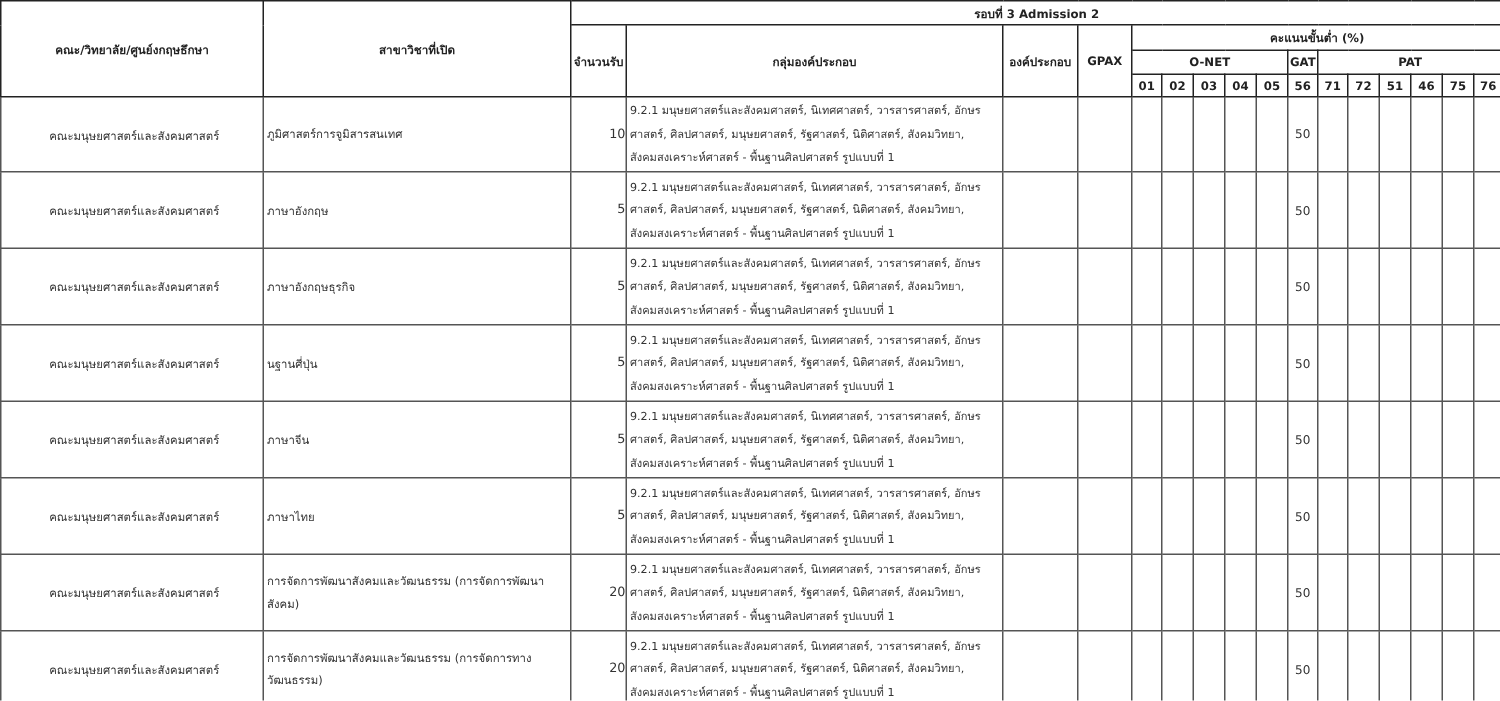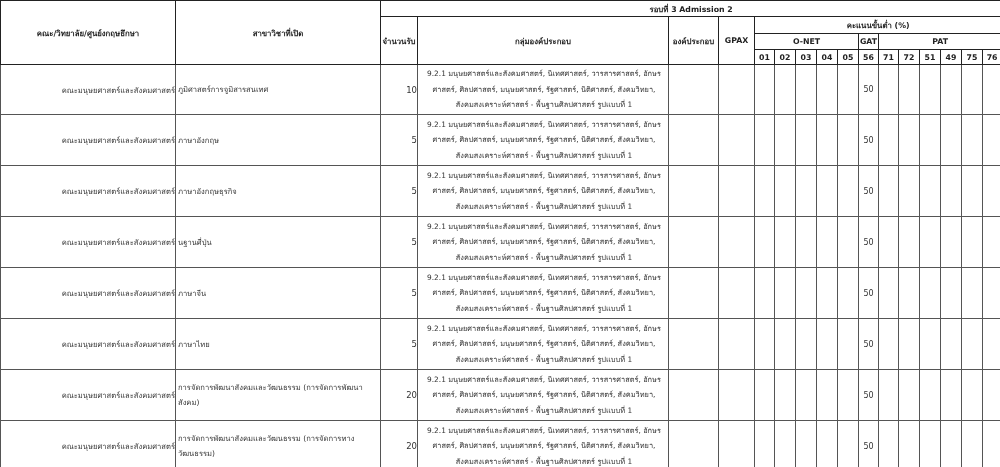--- a/index.html
+++ b/index.html
@@ -19,24 +19,24 @@
   table.adm th {
     font-weight: bold;
     color: #222;
     text-align: center;
     vertical-align: middle;
     font-size: 7.8px;
   }
   table.adm tbody td { border-color: #555; }
   table.adm tbody tr { height: 51px; }
   table.adm tbody tr.first { height: 50px; }
-  .c-fac { text-align: right; padding-left: 3px !important; vertical-align: middle; }
+  .c-fac { text-align: center; padding-left: 3px !important; vertical-align: middle; }
   .c-maj { text-align: left; padding-left: 2px !important; vertical-align: middle; line-height: 15px; }
   .c-seat { text-align: right; vertical-align: middle; font-size: 8.5px; }
-  .c-grp { text-align: center; padding-left: 2px !important; line-height: 15.5px; vertical-align: middle; font-size: 7.4px; }
+  .c-grp { text-align: left; padding-left: 2px !important; line-height: 15.5px; vertical-align: middle; font-size: 7.4px; }
   .c-sc { text-align: center; vertical-align: middle; font-size: 8px; }
   tr.h1 { height: 16px; }
   tr.h2 { height: 17px; }
   tr.h3 { height: 16px; }
   tr.h4 { height: 15px; }
   th.round { text-align: center; font-weight: bold; font-size: 8px; }
   th.sm { font-size: 7.4px; font-weight: normal; }
   th.grp { font-size: 8px; font-weight: bold; }
 </style>
 </head>
@@ -84,21 +84,21 @@
     <tr class="h4">
       <th class="sm">01</th>
       <th class="sm">02</th>
       <th class="sm">03</th>
       <th class="sm">04</th>
       <th class="sm">05</th>
       <th class="sm">56</th>
       <th class="sm">71</th>
       <th class="sm">72</th>
       <th class="sm">51</th>
-      <th class="sm">49</th>
+      <th class="sm">46</th>
       <th class="sm">75</th>
       <th class="sm">76</th>
     </tr>
   </thead>
   <tbody id="tbody">
   <tr class="first">
     <td class="c-fac">คณะมนุษยศาสตร์และสังคมศาสตร์</td>
     <td class="c-maj">ภูมิศาสตร์การจูมิสารสนเทศ</td>
     <td class="c-seat">10</td>
     <td class="c-grp">9.2.1 มนุษยศาสตร์และสังคมศาสตร์, นิเทศศาสตร์, วารสารศาสตร์, อักษรศาสตร์, ศิลปศาสตร์, มนุษยศาสตร์, รัฐศาสตร์, นิติศาสตร์, สังคมวิทยา, สังคมสงเคราะห์ศาสตร์ - พื้นฐานศิลปศาสตร์ รูปแบบที่ 1</td>

